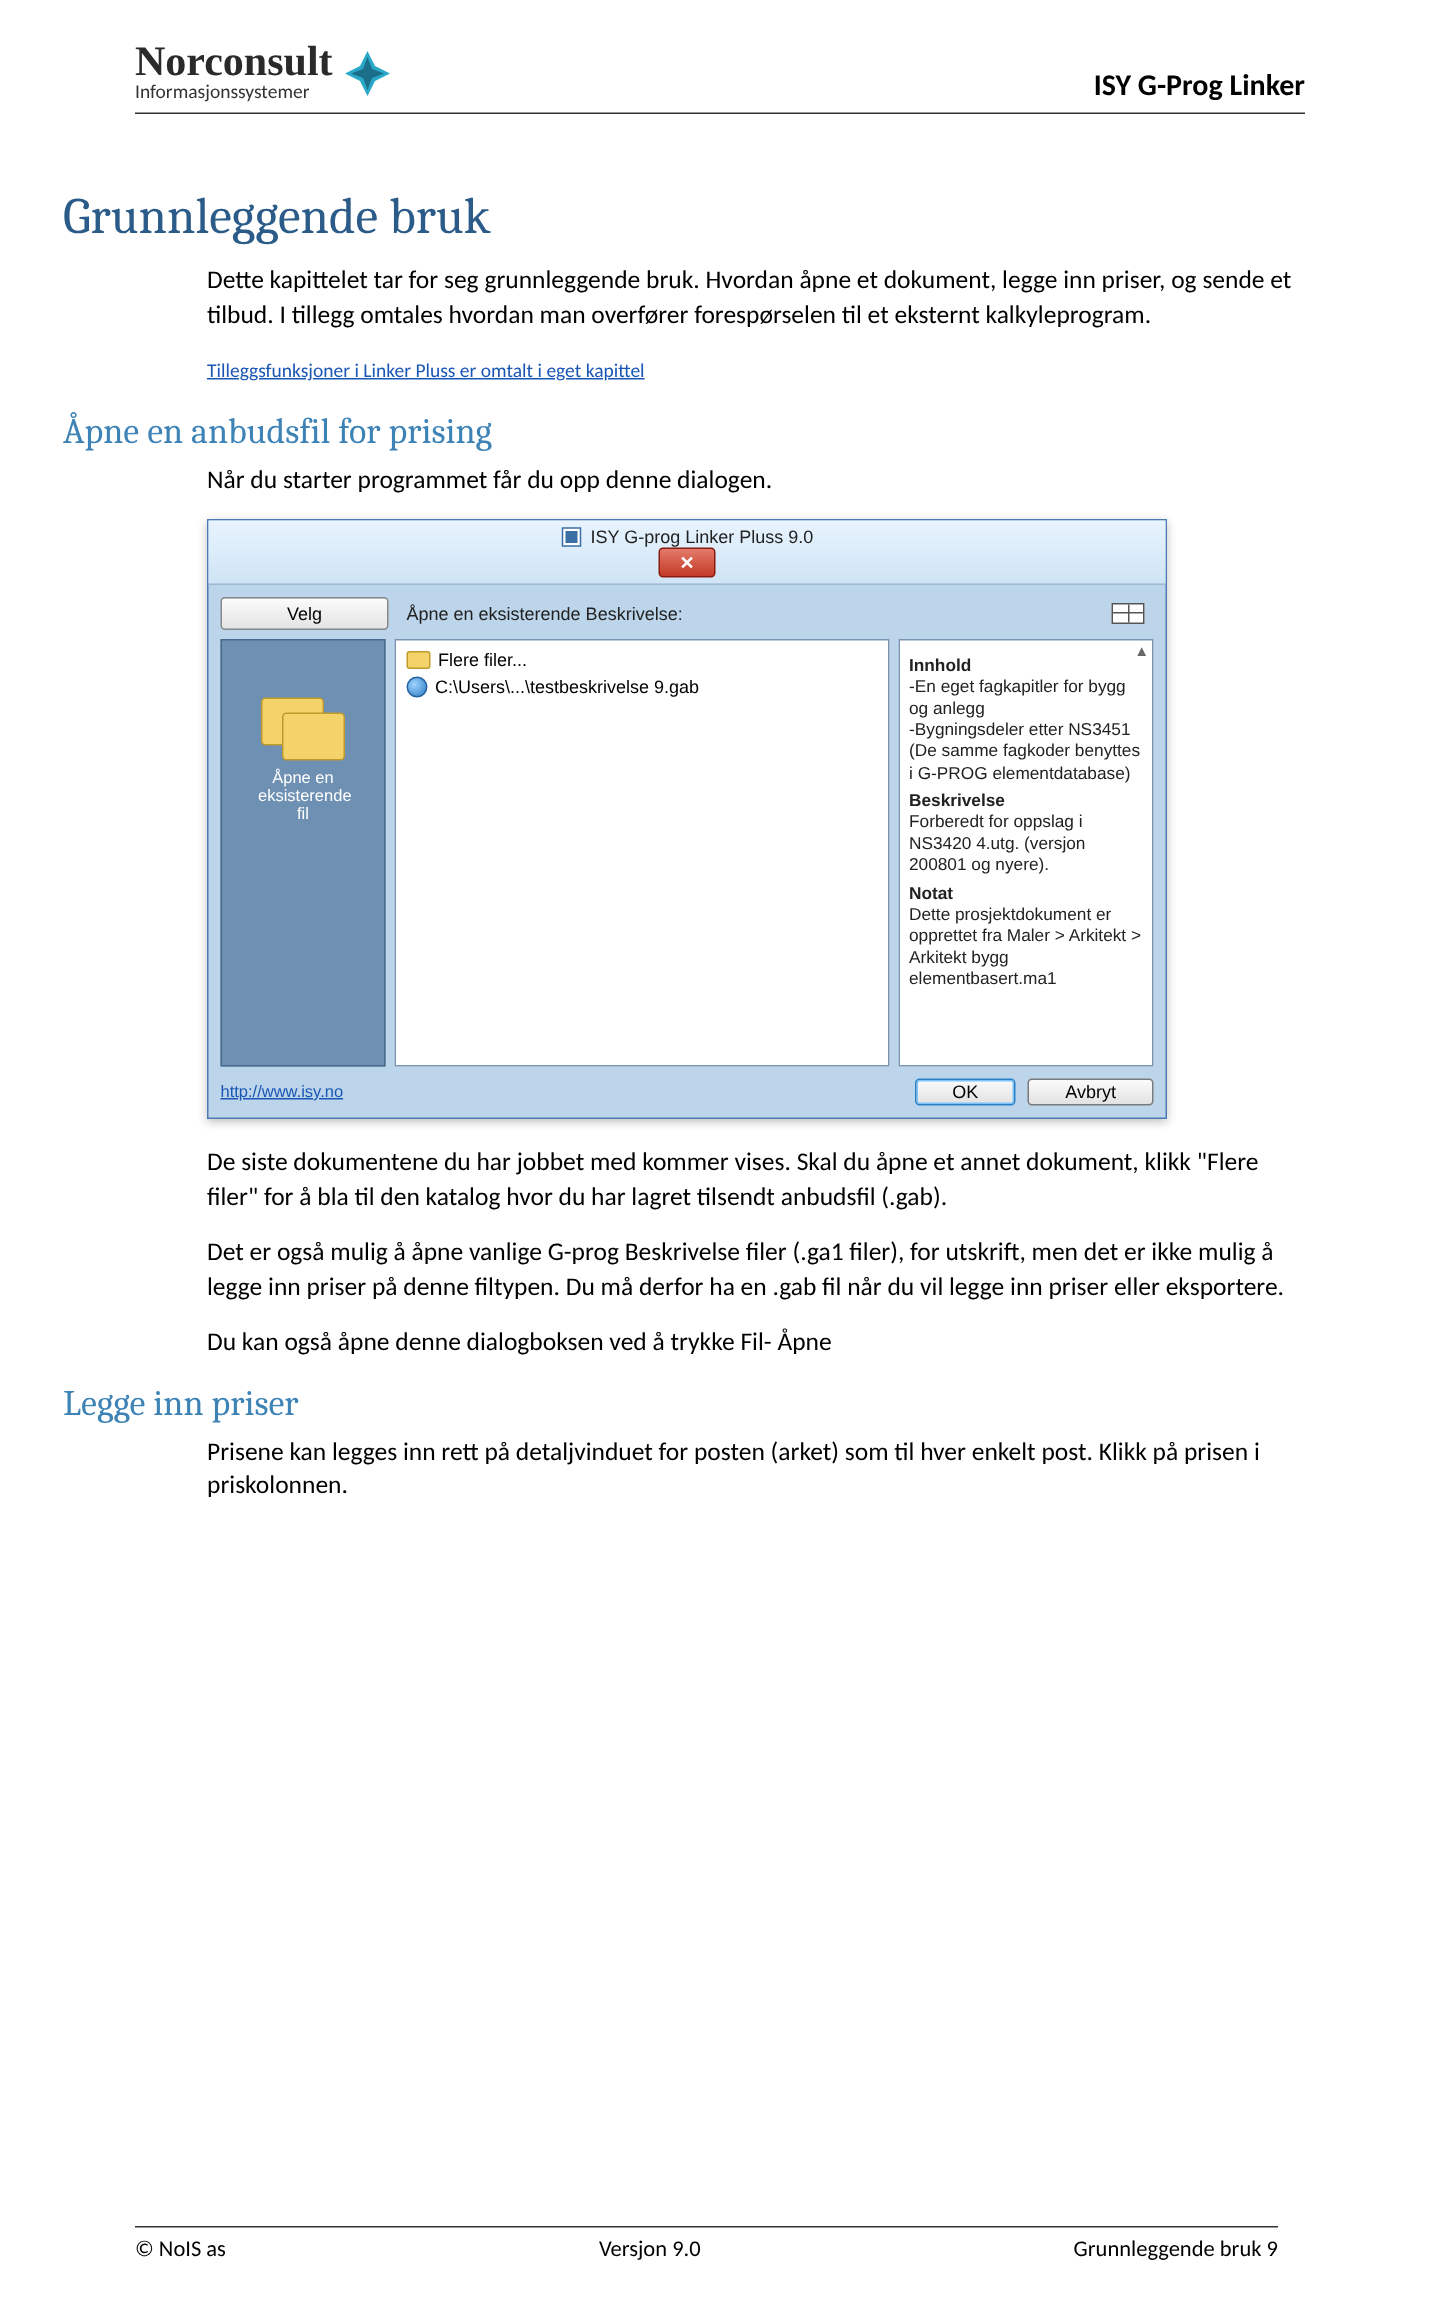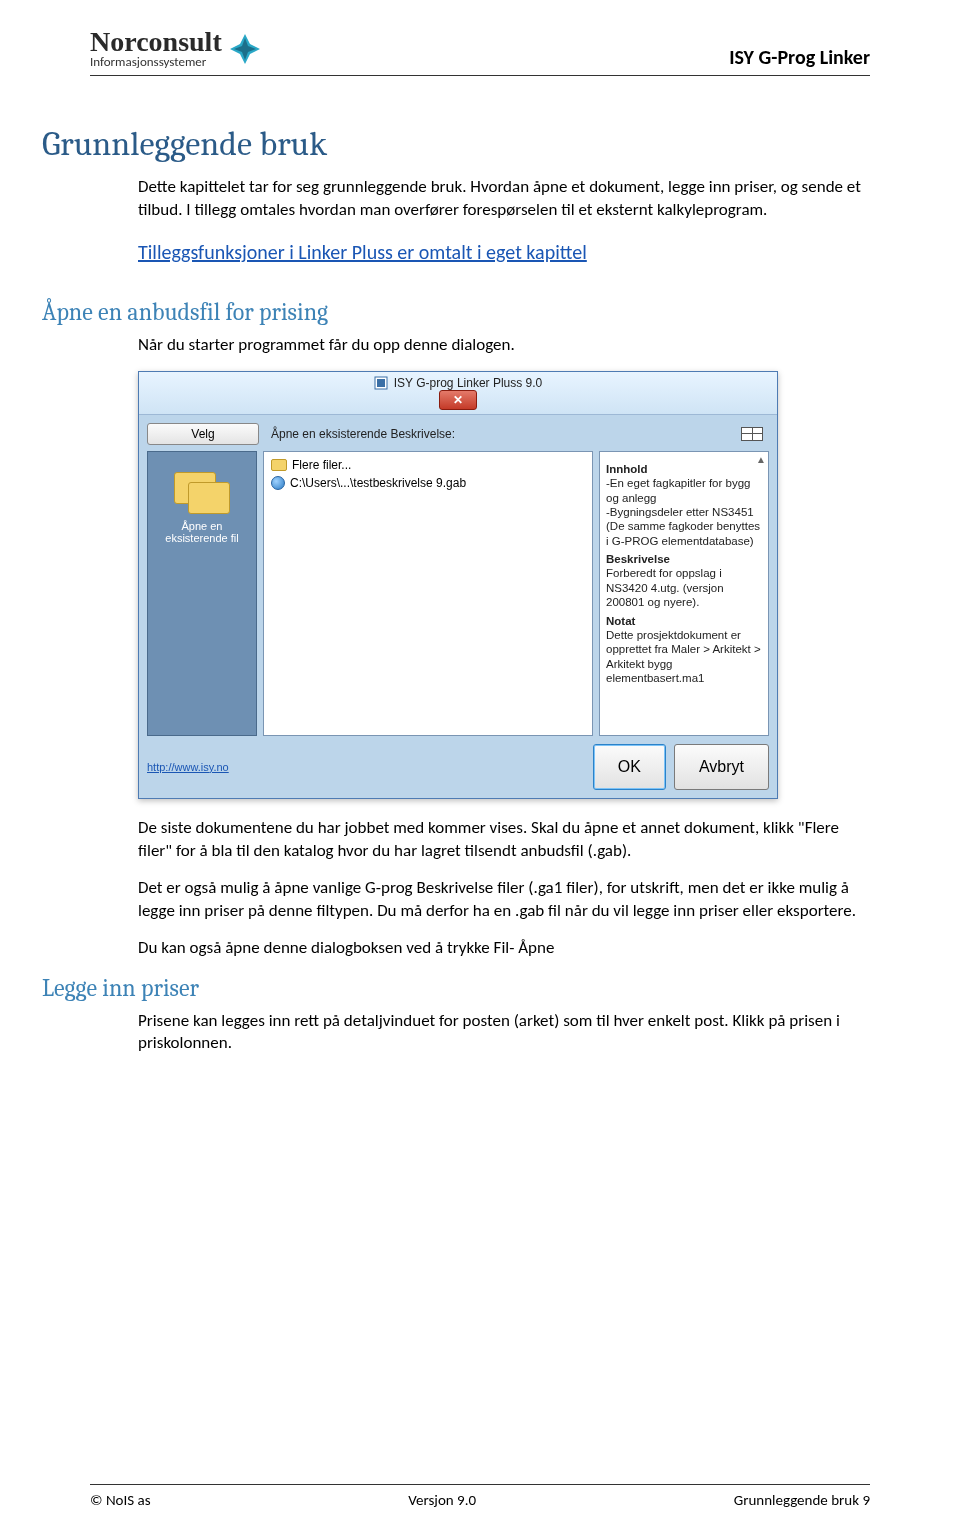--- a/index.html
+++ b/index.html
@@ -59,23 +59,23 @@
     margin: 14px 0 8px -48px;
   }
   p.body {
     font-size: 17px;
     line-height: 1.35;
     margin: 4px 0 14px 0;
     color: #000;
   }
   a.link {
     color: #1a56b4;
-    font-size: 20px;
+    font-size: 13px;
     display: inline-block;
-    margin: 4px 0 20px 0;
+    margin: 4px 0 4px 0;
   }
   .indent {
     margin-left: 48px;
   }
   
   .dialog {
     margin: 10px 0 18px 48px;
     width: 640px;
     border: 1px solid #4e7bb3;
     background: #bcd5ea;
@@ -145,21 +145,21 @@
   }
   .dlg-main {
     display: flex;
     gap: 6px;
     height: 285px;
   }
   .left-panel {
     width: 110px;
     background: #6e90b3;
     border: 1px solid #4a6a8b;
-    padding: 6px;
+    padding: 24px;
     color: #fff;
     text-align: center;
     font-size: 11px;
   }
   .folder-stack {
     width: 56px; height: 48px;
     margin: 6px auto 8px;
     position: relative;
   }
   .folder1, .folder2 {
@@ -222,34 +222,34 @@
     align-items: center;
     margin-top: 8px;
   }
   .isy-link {
     color: #1a56b4;
     text-decoration: underline;
     font-size: 11px;
   }
   .dlg-btns { display: flex; gap: 8px; }
   .win-btn {
-    padding: 13px 24px;
+    padding: 1px 24px;
     background: linear-gradient(#fbfbfb,#e2e2e2);
     border: 1px solid #7a7a7a;
     border-radius: 3px;
-    font-size: 16px;
+    font-size: 12px;
   }
   .win-btn.primary {
     border-color: #2b82c9;
     box-shadow: 0 0 0 1px #7cc3f7 inset;
   }
   
   .footer {
     position: absolute;
-    left: 90px; right: 90px;
+    left: 90px; right: 108px;
     bottom: 30px;
     border-top: 1.5px solid #333;
     padding-top: 6px;
     display: flex;
     justify-content: space-between;
     font-size: 15px;
   }
 </style>
 </head>
 <body>

